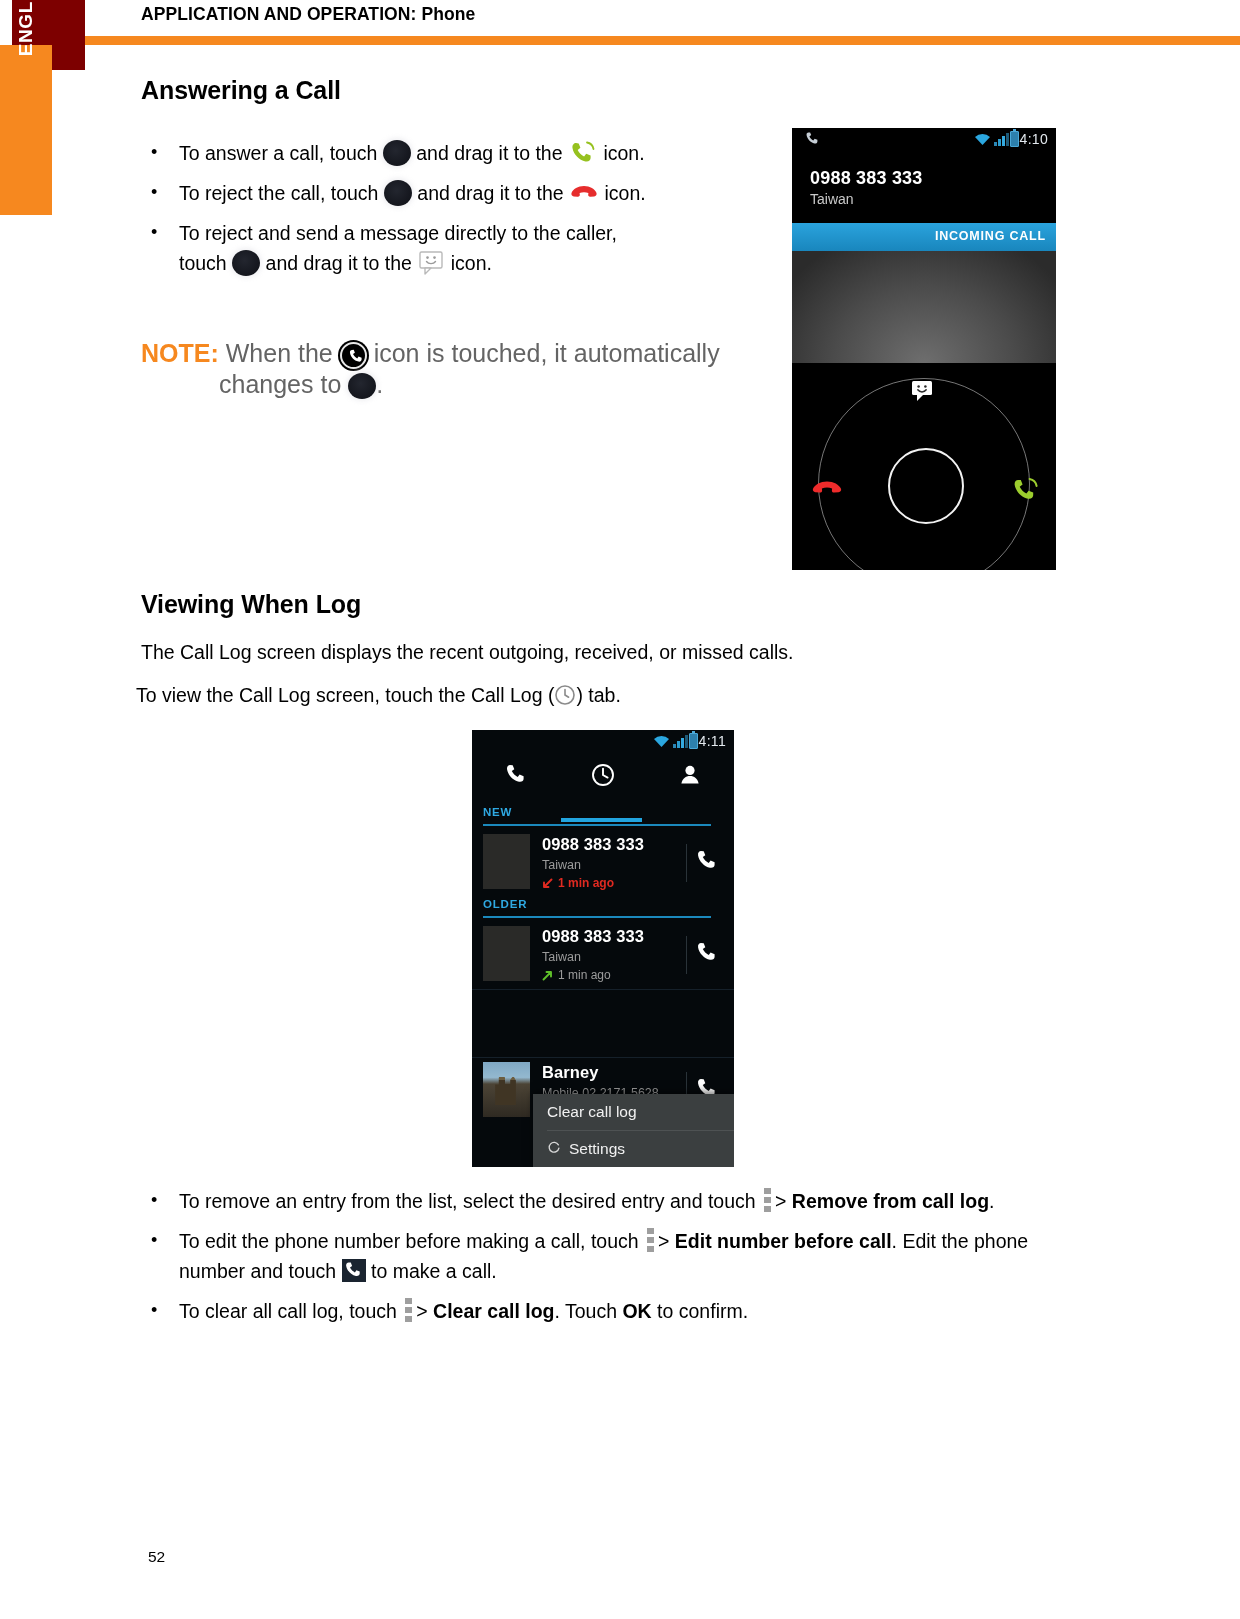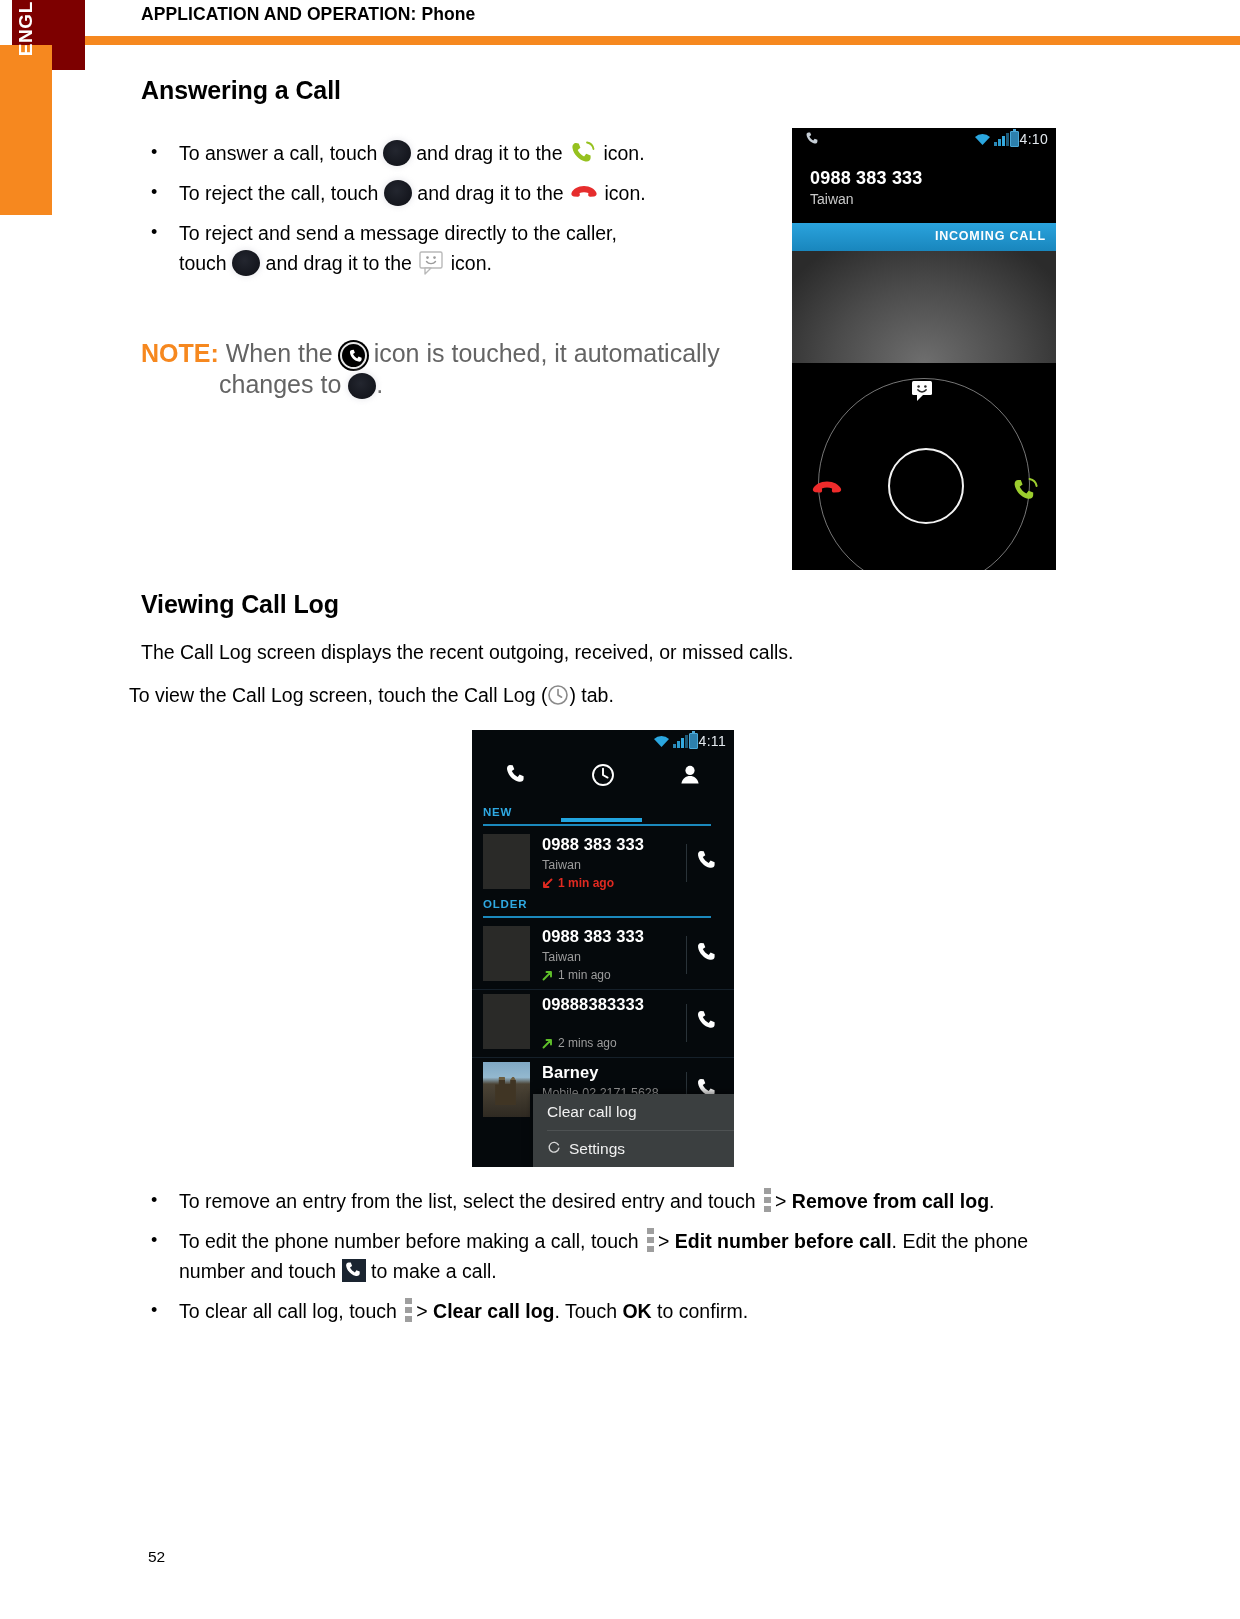--- a/index.html
+++ b/index.html
@@ -422,23 +422,23 @@
     </div>
     <div class="dial-ans">
       <svg viewBox="0 0 30 28" width="30" height="28">
           <path d="M8 4 C6 4 4.2 6 4.7 9 C5.9 15.6 11.4 21.3 18 22.7 C21.1 23.4 23.2 21.3 23.2 19.3 L23.2 16.5 L18.6 14.7 L16.4 17.6 C13.5 16.1 11.1 13.6 9.7 10.8 L12.6 8.6 L10.8 4 Z" fill="#9ccd2e"></path>
           <path d="M19.6 3 c3.6 .7 6.3 3.3 7 7" stroke="#9ccd2e" stroke-width="2" fill="none" stroke-linecap="round"></path>
         </svg>
     </div>
   </div>
 </div>
 
-<div class="h2" style="left:141px; top:590px;">Viewing Call Log</div>
+<div class="h2" style="left:141px; top:590px;">Viewing When Log</div>
 <div class="para" style="left:141px; top:637px; width:900px;">The Call Log screen displays the recent outgoing, received, or missed calls.</div>
-<div class="para" style="left:129px; top:680px; width:900px;">
+<div class="para" style="left:136px; top:680px; width:900px;">
   <span>To view the Call Log screen, touch the Call Log (</span><span class="ic ic-clock"><svg viewBox="0 0 22 22" width="22" height="22">
         <circle cx="11" cy="11" r="9" fill="none" stroke="#8a8a8a" stroke-width="1.6"></circle>
         <path d="M11 5.6 L11 11 L14.6 13.2" stroke="#8a8a8a" stroke-width="1.6" fill="none" stroke-linecap="round"></path>
       </svg></span><span>) tab.</span>
 </div>
 
 <div class="shot-log">
   <div class="sb">
     <span class="sb-right">
       <span class="wifi-ic"><svg viewBox="0 0 19 16" width="19" height="16">
@@ -516,36 +516,20 @@
     </div>
     <div class="log-divider"></div>
     <div class="log-call">
       <svg viewBox="0 0 26 26" width="26" height="26">
           <path d="M7 3 C5.2 3 3.6 4.8 4.1 7.4 C5.2 13.3 10.1 18.4 16 19.7 C18.8 20.3 20.6 18.5 20.6 16.7 L20.6 14.2 L16.6 12.6 L14.7 15.1 C12.1 13.8 10 11.6 8.8 9.1 L11.3 7.2 L9.7 3.2 Z" fill="#ffffff"></path>
         </svg>
     </div>
   </div>
   <div class="log-rowline" style="top:259px;"></div>
 
-  <div class="log-row" style="top:260px;">
-    <div class="log-thumb"></div>
-    <div class="log-name">09888383333</div>
-    <div class="log-time out">
-      <span class="arr"><svg viewBox="0 0 11 11" width="11" height="11">
-            <path d="M1.5 9.5 L9 2 M9 2 L4.5 2 M9 2 L9 6.5" stroke="#5fbf2a" stroke-width="1.9" fill="none" stroke-linecap="round"></path>
-          </svg></span>
-      <span>2 mins ago</span>
-    </div>
-    <div class="log-divider"></div>
-    <div class="log-call">
-      <svg viewBox="0 0 26 26" width="26" height="26">
-          <path d="M7 3 C5.2 3 3.6 4.8 4.1 7.4 C5.2 13.3 10.1 18.4 16 19.7 C18.8 20.3 20.6 18.5 20.6 16.7 L20.6 14.2 L16.6 12.6 L14.7 15.1 C12.1 13.8 10 11.6 8.8 9.1 L11.3 7.2 L9.7 3.2 Z" fill="#ffffff"></path>
-        </svg>
-    </div>
-  </div>
   <div class="log-rowline" style="top:327px;"></div>
 
   <div class="log-row" style="top:328px;padding-left:28px;">
     <div class="log-thumb photo"></div>
     <div class="log-name">Barney</div>
     <div class="log-sub">Mobile 02 2171 5628</div>
     <div class="log-divider"></div>
     <div class="log-call">
       <svg viewBox="0 0 26 26" width="26" height="26">
           <path d="M7 3 C5.2 3 3.6 4.8 4.1 7.4 C5.2 13.3 10.1 18.4 16 19.7 C18.8 20.3 20.6 18.5 20.6 16.7 L20.6 14.2 L16.6 12.6 L14.7 15.1 C12.1 13.8 10 11.6 8.8 9.1 L11.3 7.2 L9.7 3.2 Z" fill="#ffffff"></path>

